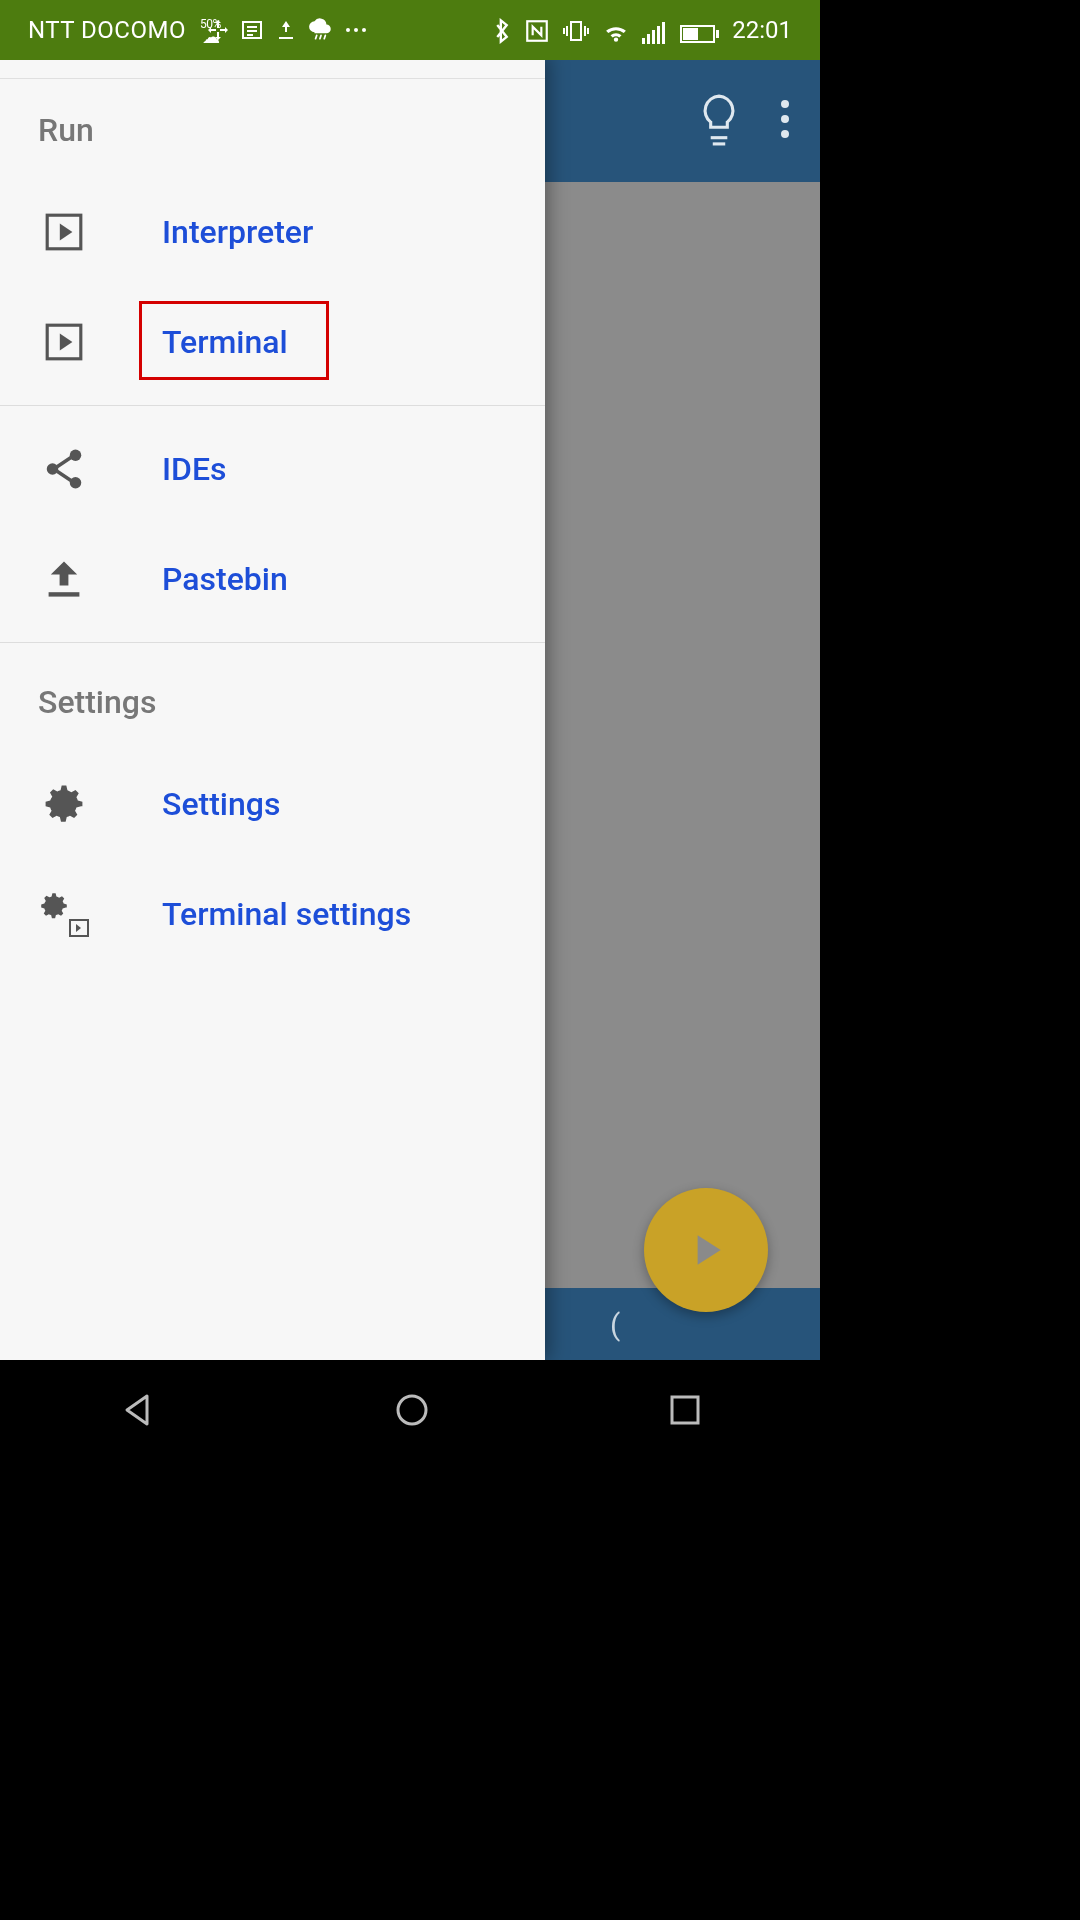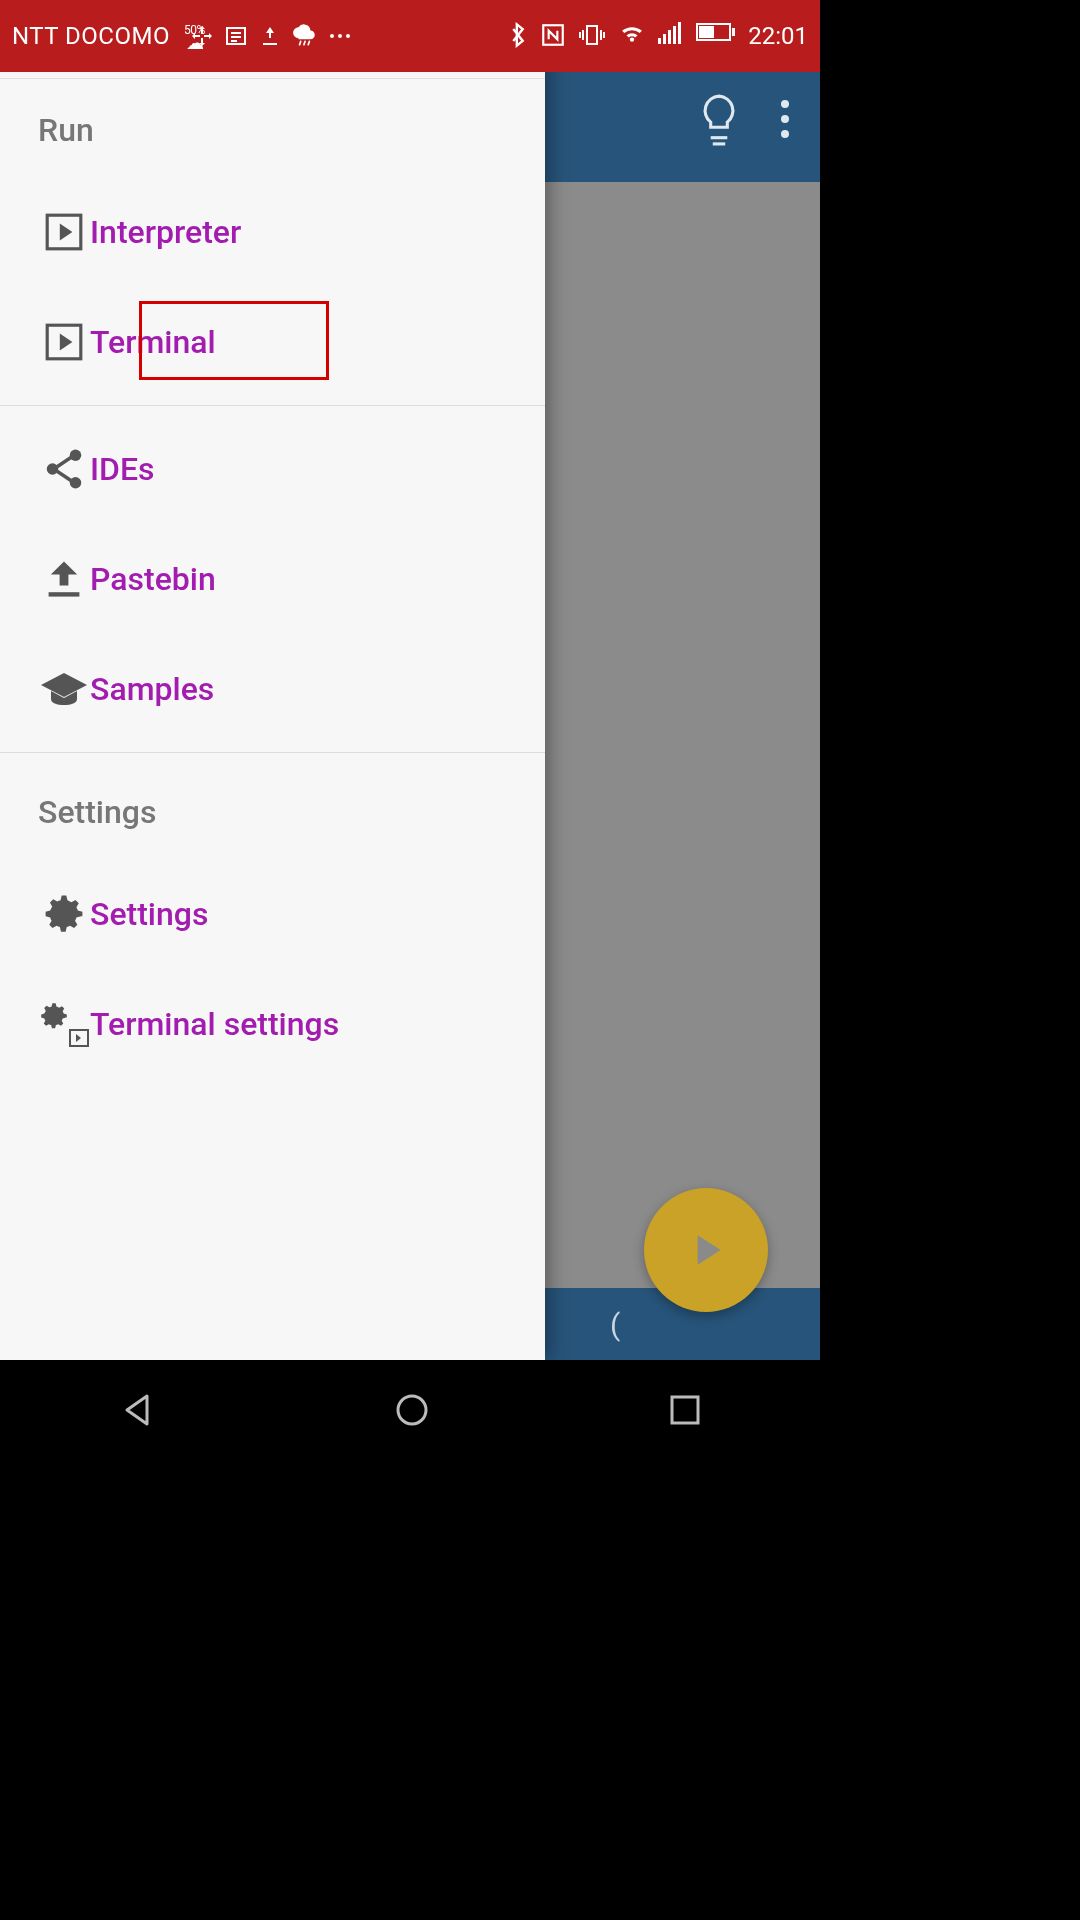--- a/index.html
+++ b/index.html
@@ -1,22 +1,22 @@
 <!DOCTYPE html>
 <html><head>
 <meta charset="utf-8">
 <style>
   * { margin: 0; padding: 0; box-sizing: border-box; }
   html, body { width: 820px; height: 1460px; font-family: Roboto, "Helvetica Neue", Arial, sans-serif; overflow: hidden; background: #000; }
   .screen { position: relative; width: 820px; height: 1460px; }
 
   
-  .status-bar { position: absolute; top: 0; left: 0; right: 0; height: 72px; background: #b91c1c; color: #fff; display: flex; align-items: center; padding: 0 12px; font-size: 24px; z-index: 50; }
+  .status-bar { position: absolute; top: 0; left: 0; right: 0; height: 60px; background: #4d7c0f; color: #fff; display: flex; align-items: center; padding: 0 28px; font-size: 24px; z-index: 50; }
   .status-left { display: flex; align-items: center; gap: 10px; flex: 1; }
-  .status-right { display: flex; align-items: flex-start; gap: 12px; }
+  .status-right { display: flex; align-items: flex-end; gap: 12px; }
   .carrier { letter-spacing: 0.5px; }
   .status-icon svg { display: block; }
   .battery { display: flex; align-items: center; }
 
   
   .app-bar { position: absolute; top: 56px; left: 0; right: 0; height: 126px; background: #27547a; z-index: 5; }
   .app-bar .app-actions { position: absolute; right: 0; top: 0; height: 100%; display: flex; align-items: center; gap: 40px; padding-right: 30px; }
   .app-bar .app-actions .act svg { display:block; }
 
   
@@ -33,21 +33,21 @@
   .nav-bar { position: absolute; left: 0; right: 0; bottom: 0; height: 100px; background: #000; display: flex; align-items: center; justify-content: space-around; z-index: 60; }
   .nav-bar svg { display:block; }
 
   
   .drawer { position: absolute; top: 56px; left: 0; width: 545px; bottom: 100px; background: #f7f7f7; z-index: 40; box-shadow: 4px 0 18px rgba(0,0,0,0.35); overflow: hidden; }
   .drawer-top-line { height: 1px; background: #e0e0e0; margin-top: 22px; }
   .section-header { color: #777; font-size: 32px; font-weight: 500; padding: 32px 0 28px 38px; }
   .menu-item { display: flex; align-items: center; height: 110px; padding-left: 38px; cursor: default; }
   .menu-item .mi-icon { width: 52px; height: 52px; display: flex; align-items: center; justify-content: center; color: #555; }
   .menu-item .mi-icon svg { display:block; }
-  .menu-item .mi-label { font-size: 32px; color: #a21caf; font-weight: 500; }
+  .menu-item .mi-label { margin-left: 72px; font-size: 32px; color: #1d4ed8; font-weight: 500; }
   .divider { height: 1px; background: #ddd; margin: 8px 0; }
 
   .highlight-box { position: absolute; border: 3px solid #d40000; pointer-events: none; z-index: 45; top: 301px; left: 139px; width: 190px; height: 79px; }
 
   .weather-badge { position: relative; width: 32px; height: 30px; }
   .weather-badge .top { font-size: 18px; position:absolute; top:-4px; left:6px;}
   .weather-badge .pct { font-size: 12px; position:absolute; bottom:-1px; left:4px; letter-spacing:-0.5px;}
 </style>
 </head>
 <body>
@@ -211,29 +211,20 @@
     <div class="menu-item">
       <span class="mi-icon">
         <svg width="44" height="44" viewBox="0 0 40 40" fill="#555">
             <path d="M20 4l12 12H24v10h-8V16H8L20 4z"></path>
             <rect x="6" y="32" width="28" height="4"></rect>
           </svg>
       </span>
       <span class="mi-label">Pastebin</span>
     </div>
 
-    <div class="menu-item">
-      <span class="mi-icon">
-        <svg width="50" height="40" viewBox="0 0 50 40" fill="#555">
-            <path d="M25 4L2 16l23 12 23-12L25 4z"></path>
-            <path d="M12 22v8c0 4 6 6 13 6s13-2 13-6v-8l-13 7-13-7z"></path>
-          </svg>
-      </span>
-      <span class="mi-label">Samples</span>
-    </div>
 
 
     <div class="divider"></div>
 
     <div class="section-header">Settings</div>
 
     <div class="menu-item">
       <span class="mi-icon">
         <svg width="46" height="46" viewBox="0 0 40 40" fill="#555">
             <path d="M20 13a7 7 0 100 14 7 7 0 000-14zm16 9v-4l-4-1c-.3-1-.7-2-1.2-2.8l2-3.6-2.8-2.8-3.6 2A12 12 0 0023 8l-1-4h-4l-1 4c-1 .3-2 .7-2.8 1.2l-3.6-2L7.8 10l2 3.6A12 12 0 008 17l-4 1v4l4 1c.3 1 .7 2 1.2 2.8l-2 3.6 2.8 2.8 3.6-2c.9.5 1.8.9 2.8 1.2l1 4h4l1-4c1-.3 2-.7 2.8-1.2l3.6 2 2.8-2.8-2-3.6c.5-.9.9-1.8 1.2-2.8l4-1z"></path>

